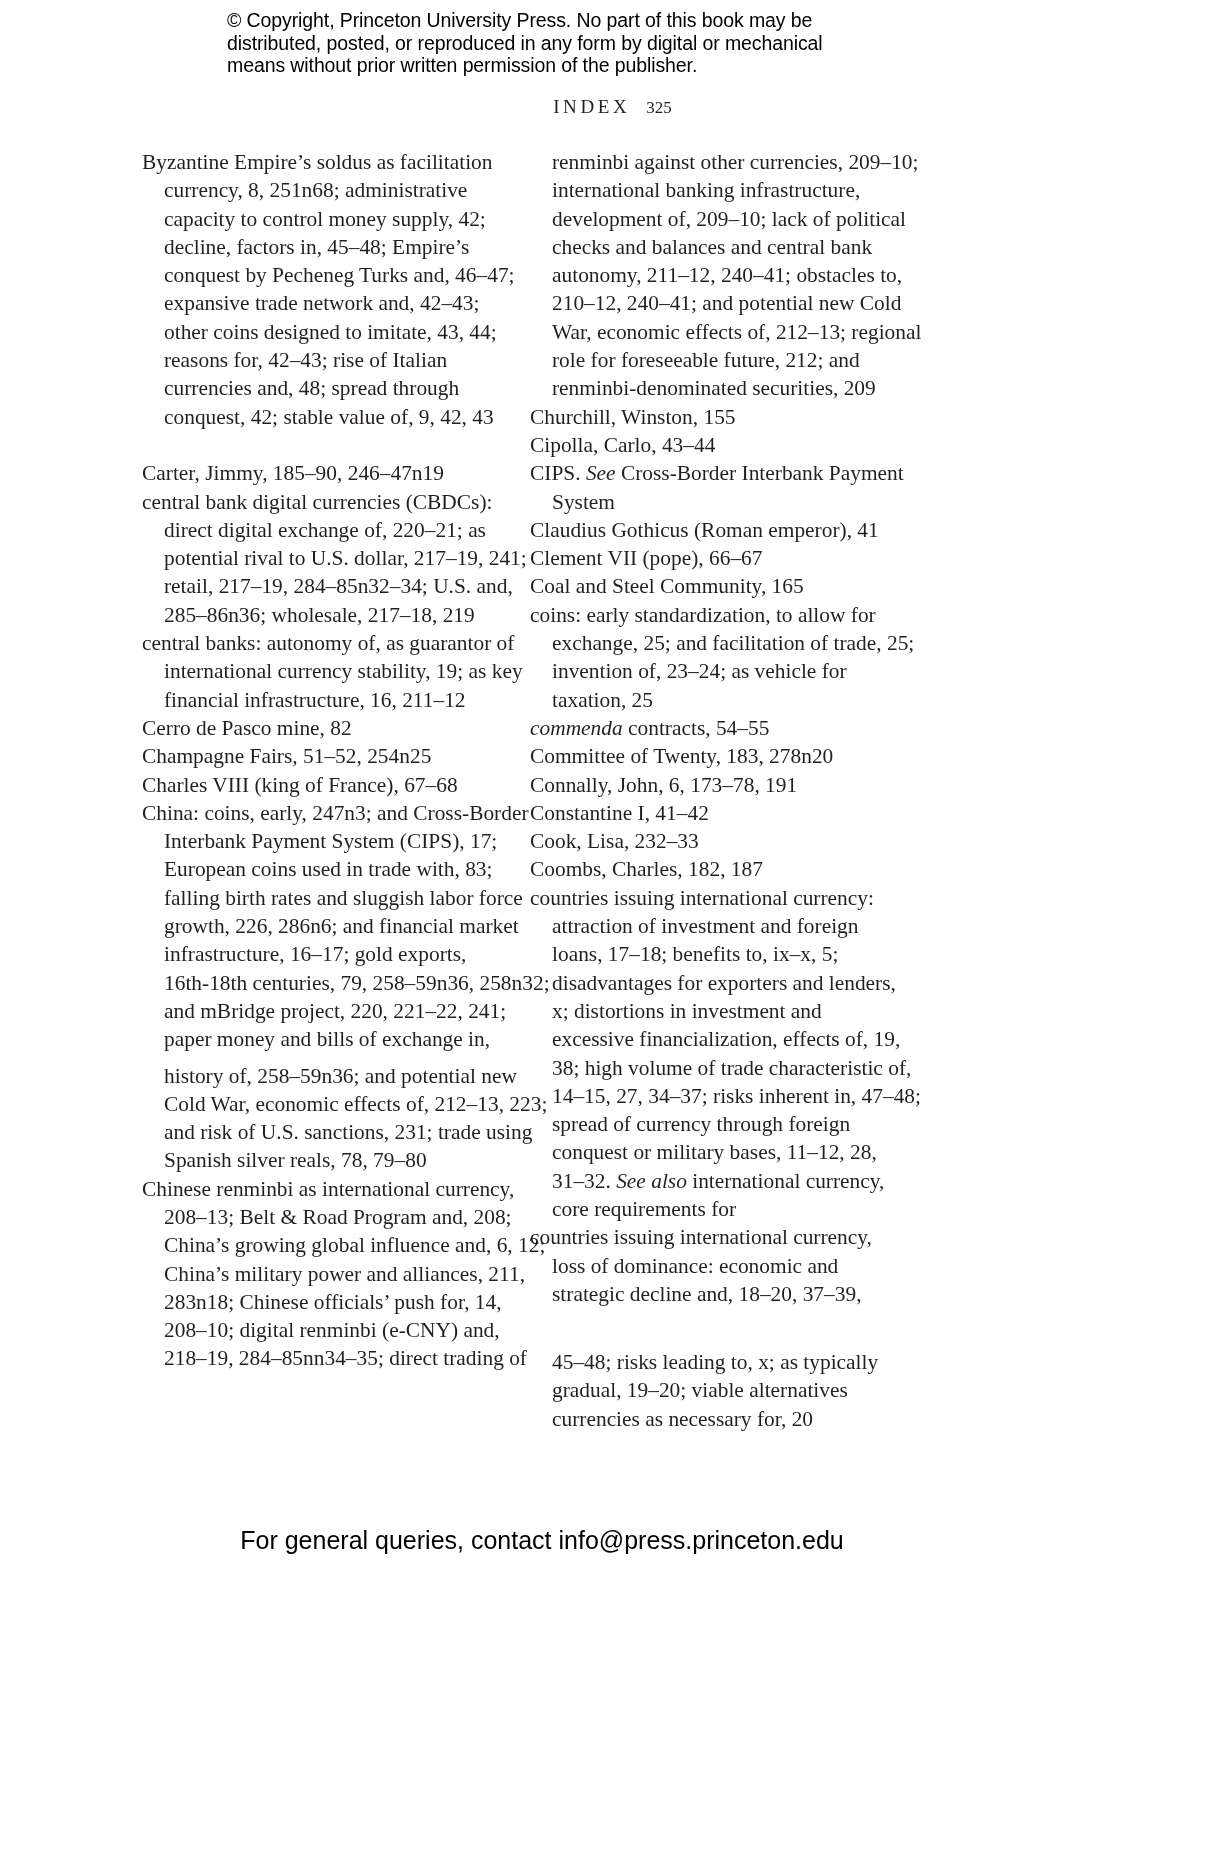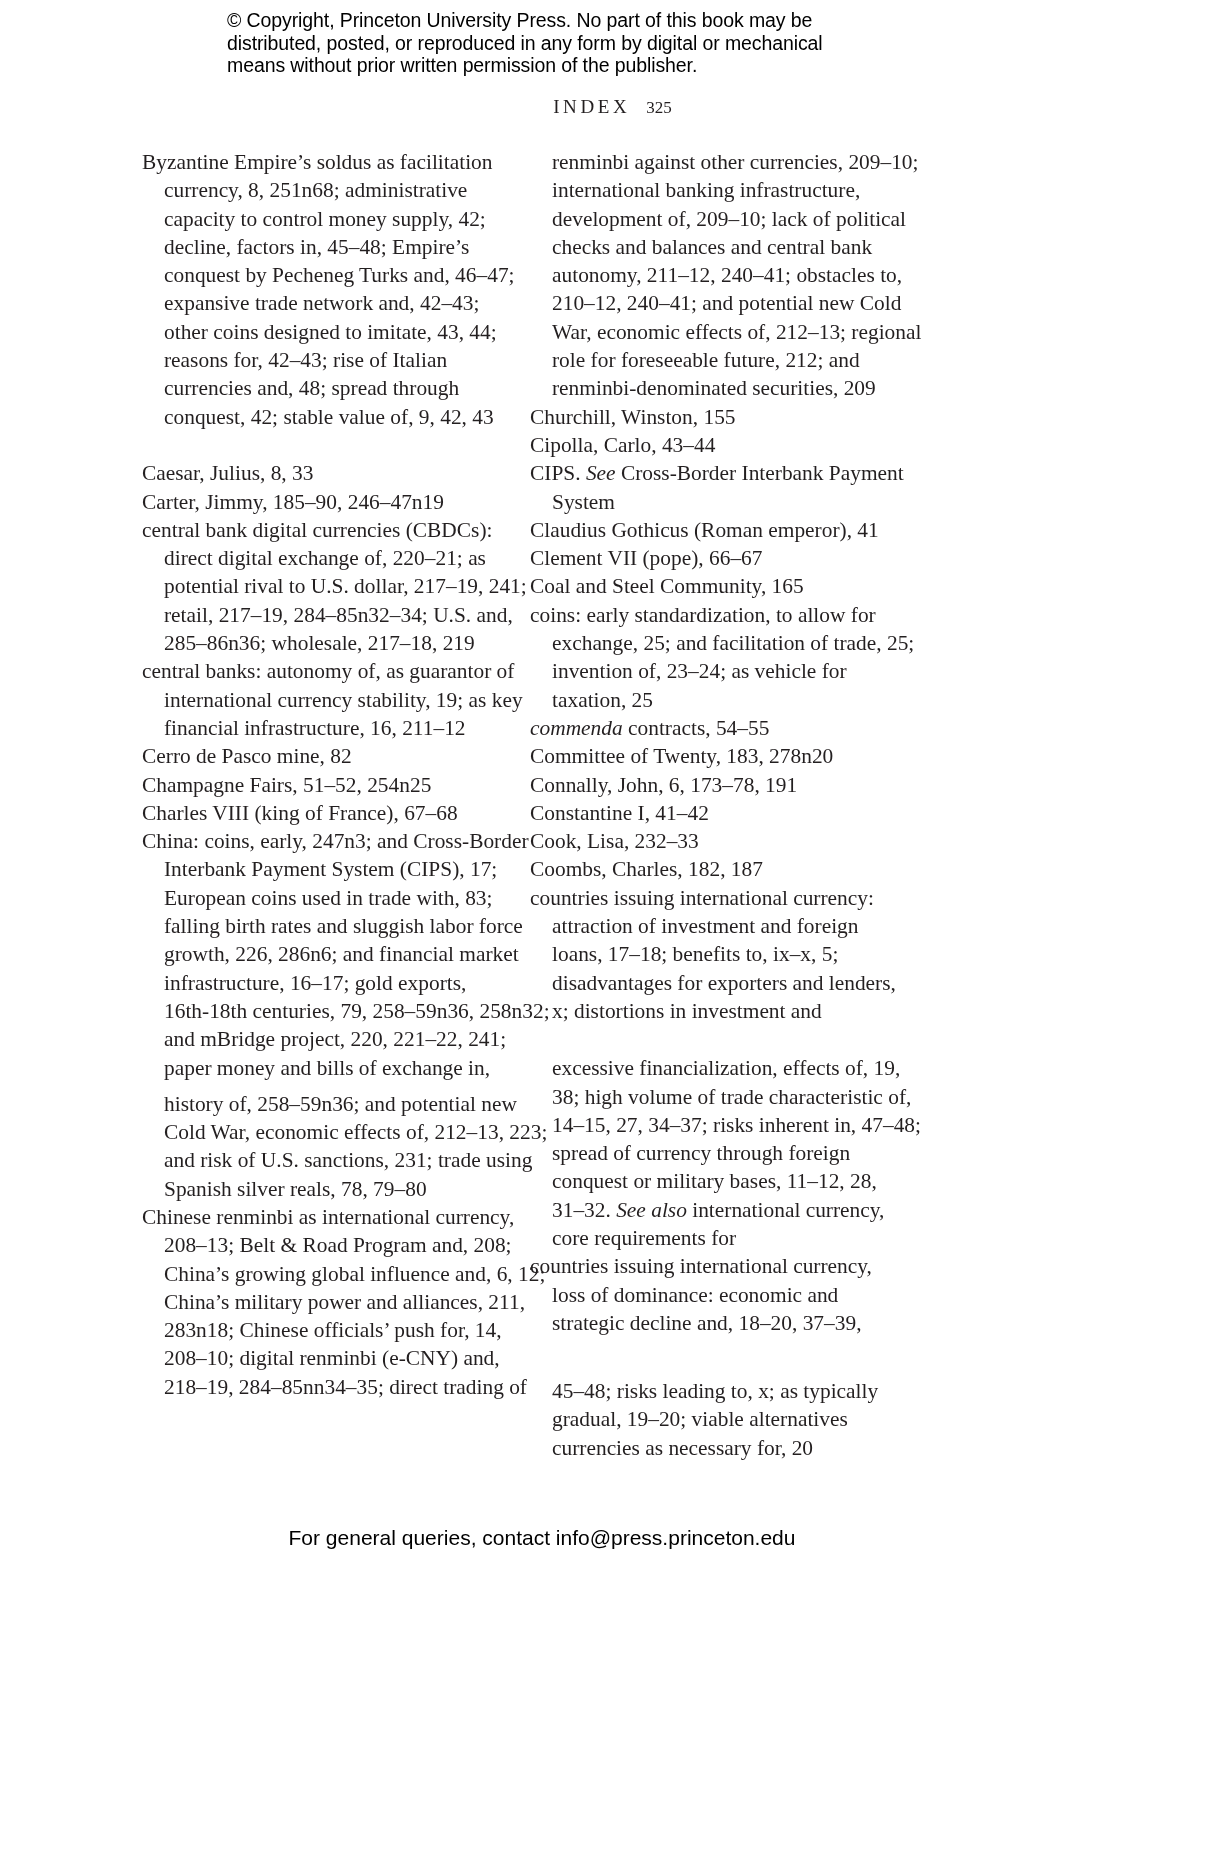--- a/index.html
+++ b/index.html
@@ -23,21 +23,21 @@
     .col-left { left: 142px; width: 360px; }
     .col-right { left: 530px; width: 360px; }
     .entry { padding-left: 22px; text-indent: -22px; margin: 0; white-space: normal; }
     .entry .ln { display: block; white-space: nowrap; }
     .entry .ln + .ln { padding-left: 0; }
     .entry.gap-after { margin-bottom: 28.3px; }
     .entry.cont { padding-left: 22px; text-indent: 0; }
     .it { font-style: italic; }
     .footer {
       position: absolute; left: 0; width: 1084px; top: 1526px; text-align: center;
-      font-family: "Liberation Sans", sans-serif; font-size: 21px; color: #000;
+      font-family: "Liberation Sans", sans-serif; font-size: 25px; color: #000;
     }
   </style>
 </head>
 <body>
 
 <div class="notice">
   <div>© Copyright, Princeton University Press. No part of this book may be</div>
   <div>distributed, posted, or reproduced in any form by digital or mechanical</div>
   <div>means without prior written permission of the publisher.</div>
 </div>
@@ -51,23 +51,20 @@
       <span class="ln"><span>Byzantine Empire’s soldus as facilitation</span></span>
       <span class="ln" style="text-indent: 0px;"><span>currency, 8, 251n68; administrative</span></span>
       <span class="ln" style="text-indent: 0px;"><span>capacity to control money supply, 42;</span></span>
       <span class="ln" style="text-indent: 0px;"><span>decline, factors in, 45–48; Empire’s</span></span>
       <span class="ln" style="text-indent: 0px;"><span>conquest by Pecheneg Turks and, 46–47;</span></span>
       <span class="ln" style="text-indent: 0px;"><span>expansive trade network and, 42–43;</span></span>
       <span class="ln" style="text-indent: 0px;"><span>other coins designed to imitate, 43, 44;</span></span>
       <span class="ln" style="text-indent: 0px;"><span>reasons for, 42–43; rise of Italian</span></span>
       <span class="ln" style="text-indent: 0px;"><span>currencies and, 48; spread through</span></span>
       <span class="ln" style="text-indent: 0px;"><span>conquest, 42; stable value of, 9, 42, 43</span></span>
-    </p>
-    <p class="entry">
-      <span class="ln"><span>Caesar, Julius, 8, 33</span></span>
     </p>
     <p class="entry">
       <span class="ln"><span>Carter, Jimmy, 185–90, 246–47n19</span></span>
     </p>
     <p class="entry">
       <span class="ln"><span>central bank digital currencies (CBDCs):</span></span>
       <span class="ln" style="text-indent: 0px;"><span>direct digital exchange of, 220–21; as</span></span>
       <span class="ln" style="text-indent: 0px;"><span>potential rival to U.S. dollar, 217–19, 241;</span></span>
       <span class="ln" style="text-indent: 0px;"><span>retail, 217–19, 284–85n32–34; U.S. and,</span></span>
       <span class="ln" style="text-indent: 0px;"><span>285–86n36; wholesale, 217–18, 219</span></span>
@@ -165,21 +162,21 @@
     </p>
     <p class="entry">
       <span class="ln"><span>Coombs, Charles, 182, 187</span></span>
     </p>
     <p class="entry">
       <span class="ln"><span>countries issuing international currency:</span></span>
       <span class="ln" style="text-indent: 0px;"><span>attraction of investment and foreign</span></span>
       <span class="ln" style="text-indent: 0px;"><span>loans, 17–18; benefits to, ix–x, 5;</span></span>
       <span class="ln" style="text-indent: 0px;"><span>disadvantages for exporters and lenders,</span></span>
       <span class="ln" style="text-indent: 0px;"><span>x; distortions in investment and</span></span>
-      <span class="ln" style="text-indent: 0px; margin-top: 29px;"><span>excessive financialization, effects of, 19,</span></span>
+      <span class="ln" style="text-indent: 0px;"><span>excessive financialization, effects of, 19,</span></span>
       <span class="ln" style="text-indent: 0px;"><span>38; high volume of trade characteristic of,</span></span>
       <span class="ln" style="text-indent: 0px;"><span>14–15, 27, 34–37; risks inherent in, 47–48;</span></span>
       <span class="ln" style="text-indent: 0px;"><span>spread of currency through foreign</span></span>
       <span class="ln" style="text-indent: 0px;"><span>conquest or military bases, 11–12, 28,</span></span>
       <span class="ln" style="text-indent: 0px;"><span>31–32. </span><span class="it">See also</span><span> international currency,</span></span>
       <span class="ln" style="text-indent: 0px;"><span>core requirements for</span></span>
     </p>
     <p class="entry">
       <span class="ln"><span>countries issuing international currency,</span></span>
       <span class="ln" style="text-indent: 0px;"><span>loss of dominance: economic and</span></span>

